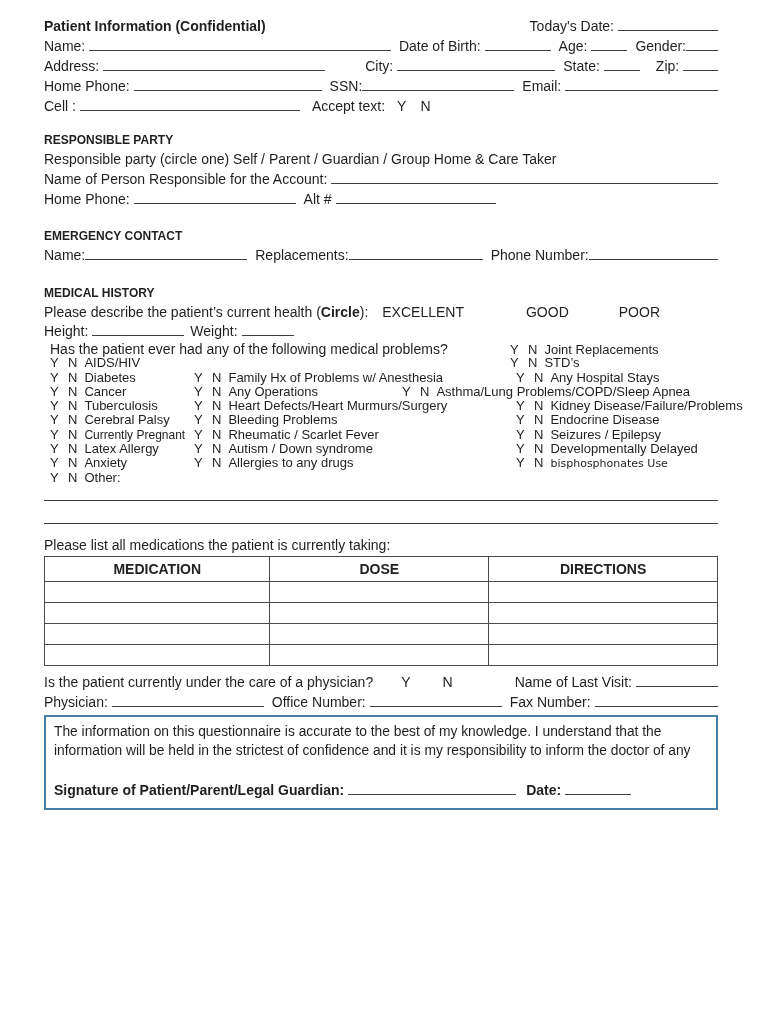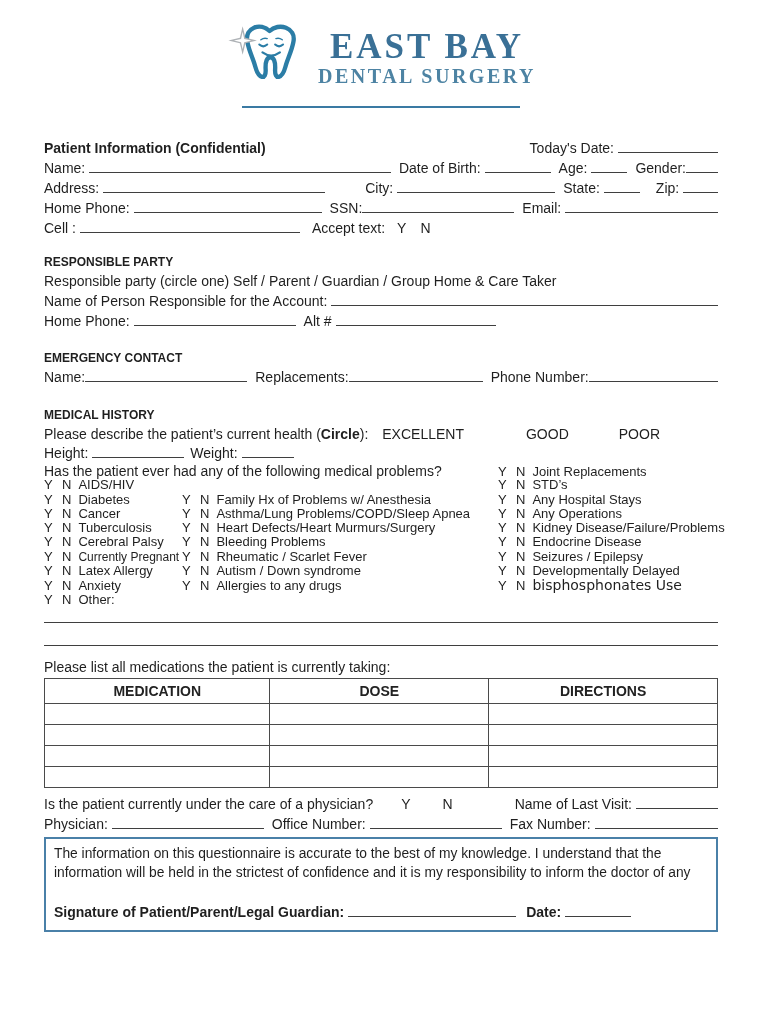--- a/index.html
+++ b/index.html
@@ -20,29 +20,29 @@
   .lbl{margin-right:4px;}
   .ln{border-bottom:1px solid #3f3f3f;height:10px;align-self:flex-end;margin-bottom:3px;margin-right:8px;flex-shrink:0;}
   .ln:last-child{margin-right:0;}
   .grow{flex:1 1 auto;}
   .sec{margin-top:13px;}
   .sec-head{font-size:12px;font-weight:bold;height:20px;display:flex;align-items:flex-end;}
 
   
   .mgrid{margin-top:2px;}
   .mrow{display:flex;align-items:baseline;height:14.3px;white-space:pre;}
-  .mc{flex-shrink:0;font-size:13px;}
+  .mc{flex-shrink:0;font-size:13px;margin-left:6px;}
   .colq{width:454px;font-size:14px;}
   .col12{width:454px;}
   .col1{width:138px;}
   .col2{width:316px;}
   .col3{flex:1 1 auto;min-width:0;}
   .yn{word-spacing:6px;margin-right:7px;}
   .small .mlabel{font-size:12px;}
-  .altfont{font-family:"DejaVu Sans",sans-serif;font-size:14px;}
+  .altfont{font-family:"DejaVu Sans",sans-serif;font-size:11px;}
 
   
   .fullline{border-bottom:1px solid #3f3f3f;height:0;width:100%;}
 
   
   table.meds{border-collapse:collapse;width:100%;margin-top:3px;table-layout:fixed;}
   table.meds th,table.meds td{border:1px solid #4a4a4a;padding:0;}
   table.meds th{height:24px;font-size:14px;font-weight:bold;text-align:center;vertical-align:middle;color:#222;}
   table.meds td{height:20px;}
   .w1{width:33.5%;} .w2{width:32.5%;} .w3{width:34%;margin-top:6px;}
@@ -50,39 +50,20 @@
   
   .consent{border:2px solid #4a80a8;margin-top:5px;padding:5px 10px 10px 8px;}
   .consent-line{font-size:13.8px;line-height:19.5px;}
   .consent-spacer{height:17px;}
 </style>
 </head>
 <body>
 
 <div class="page">
 
-  <div class="logo">
-    <div class="logo-row">
-      <svg width="84" height="88" viewBox="-6 0 106 104">
-        <path d="M49,18 C38,7 17,13 21,32 C23,43 28,52 31,63 C35,78 45,81 44,66 C43.5,56 46,51 50,51 C54,51 56.5,56 56,66 C55,81 65,78 69,63 C72,52 77,43 79,32 C83,13 60,7 49,18 Z" fill="#ffffff" stroke="#2b7da6" stroke-width="5.5" stroke-linejoin="round"></path>
-        <path d="M36,35 q5,4.5 10,0" fill="none" stroke="#2b7da6" stroke-width="2.6" stroke-linecap="round"></path>
-        <path d="M56,35 q5,4.5 10,0" fill="none" stroke="#2b7da6" stroke-width="2.6" stroke-linecap="round"></path>
-        <path d="M38,29 q4,-3 8,-1.5" fill="none" stroke="#2b7da6" stroke-width="1.8" stroke-linecap="round"></path>
-        <path d="M57,27.5 q4,-1.5 8,1.5" fill="none" stroke="#2b7da6" stroke-width="1.8" stroke-linecap="round"></path>
-        <path d="M40,45 q11,8 22,0" fill="none" stroke="#2b7da6" stroke-width="2.8" stroke-linecap="round"></path>
-        <polygon points="15,12 18.5,26.5 33,30 18.5,33.5 15,48 11.5,33.5 -3,30 11.5,26.5" fill="#aeb2b6"></polygon>
-        <polygon points="15,19 17,28 26,30 17,32 15,41 13,32 4,30 13,28" fill="#ffffff"></polygon>
-      </svg>
-      <div class="logo-text">
-        <div class="logo-name">EAST BAY</div>
-        <div class="logo-tag">DENTAL SURGERY</div>
-      </div>
-    </div>
-    <div class="logo-underline"></div>
-  </div>
 
   <div class="row" style="justify-content:space-between">
     <span class="b">Patient Information (Confidential)</span>
     <span style="display:flex;align-items:flex-end">
       <span class="lbl">Today's Date:</span>
       <span class="ln" style="width:100px"></span>
     </span>
   </div>
   <div class="row">
     <span class="lbl">Name:</span>
@@ -154,21 +135,21 @@
     <span class="lbl">Height:</span>
     <span class="ln" style="width:92px;margin-right:6px"></span>
     <span class="lbl">Weight:</span>
     <span class="ln" style="width:52px"></span>
   </div>
 
   <div class="mgrid">
       <div class="mrow"><span class="mc colq"><span class="mlabel">Has the patient ever had any of the following medical problems?</span></span><span class="mc col3"><span class="yn">Y N</span><span class="mlabel">Joint Replacements</span></span></div>
       <div class="mrow"><span class="mc col12"><span class="yn">Y N</span><span class="mlabel">AIDS/HIV</span></span><span class="mc col3"><span class="yn">Y N</span><span class="mlabel">STD’s</span></span></div>
       <div class="mrow"><span class="mc col1"><span class="yn">Y N</span><span class="mlabel">Diabetes</span></span><span class="mc col2"><span class="yn">Y N</span><span class="mlabel">Family Hx of Problems w/ Anesthesia</span></span><span class="mc col3"><span class="yn">Y N</span><span class="mlabel">Any Hospital Stays</span></span></div>
-      <div class="mrow"><span class="mc col1"><span class="yn">Y N</span><span class="mlabel">Cancer</span></span><span class="mc col2"><span class="yn">Y N</span><span class="mlabel">Asthma/Lung Problems/COPD/Sleep Apnea</span></span><span class="mc col3"><span class="yn">Y N</span><span class="mlabel">Any Operations</span></span></div>
+      <div class="mrow"><span class="mc col1"><span class="yn">Y N</span><span class="mlabel">Cancer</span></span><span class="mc col3"><span class="yn">Y N</span><span class="mlabel">Any Operations</span></span><span class="mc col2"><span class="yn">Y N</span><span class="mlabel">Asthma/Lung Problems/COPD/Sleep Apnea</span></span></div>
       <div class="mrow"><span class="mc col1"><span class="yn">Y N</span><span class="mlabel">Tuberculosis</span></span><span class="mc col2"><span class="yn">Y N</span><span class="mlabel">Heart Defects/Heart Murmurs/Surgery</span></span><span class="mc col3"><span class="yn">Y N</span><span class="mlabel">Kidney Disease/Failure/Problems</span></span></div>
       <div class="mrow"><span class="mc col1"><span class="yn">Y N</span><span class="mlabel">Cerebral Palsy</span></span><span class="mc col2"><span class="yn">Y N</span><span class="mlabel">Bleeding Problems</span></span><span class="mc col3"><span class="yn">Y N</span><span class="mlabel">Endocrine Disease</span></span></div>
       <div class="mrow"><span class="mc col1 small"><span class="yn">Y N</span><span class="mlabel">Currently Pregnant</span></span><span class="mc col2"><span class="yn">Y N</span><span class="mlabel">Rheumatic / Scarlet Fever</span></span><span class="mc col3"><span class="yn">Y N</span><span class="mlabel">Seizures / Epilepsy</span></span></div>
       <div class="mrow"><span class="mc col1"><span class="yn">Y N</span><span class="mlabel">Latex Allergy</span></span><span class="mc col2"><span class="yn">Y N</span><span class="mlabel">Autism / Down syndrome</span></span><span class="mc col3"><span class="yn">Y N</span><span class="mlabel">Developmentally Delayed</span></span></div>
       <div class="mrow"><span class="mc col1"><span class="yn">Y N</span><span class="mlabel">Anxiety</span></span><span class="mc col2"><span class="yn">Y N</span><span class="mlabel">Allergies to any drugs</span></span><span class="mc col3"><span class="yn">Y N</span><span class="mlabel altfont">bisphosphonates Use</span></span></div>
       <div class="mrow"><span class="mc col1"><span class="yn">Y N</span><span class="mlabel">Other:</span></span></div>
     </div>
 
   <div class="fullline" style="margin-top:16px"></div>
   <div class="fullline" style="margin-top:22px"></div>

